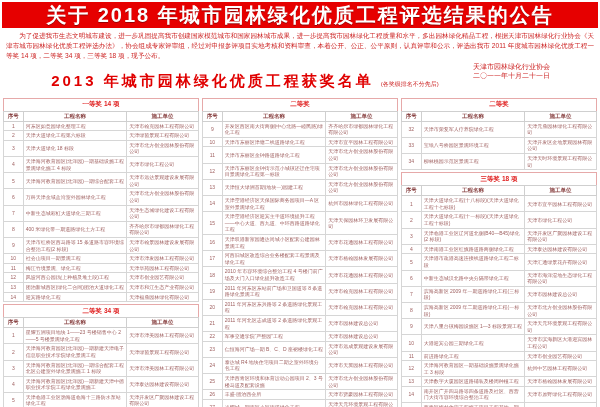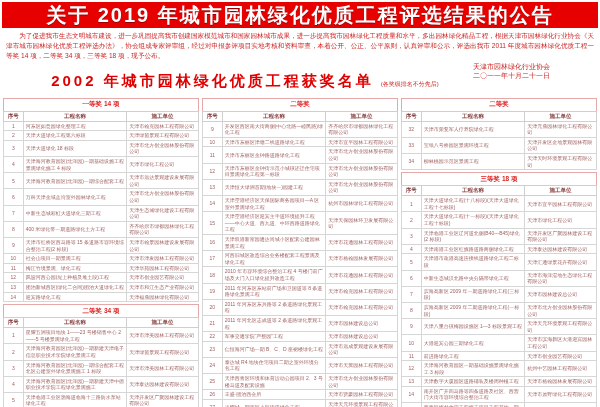--- a/index.html
+++ b/index.html
@@ -44,27 +44,27 @@
   td.c-no{text-align:center;padding:1px 0;}
   .c-no{width:9%;}
   .c-name{width:54%;}
   .c-unit{width:37%;}
 </style>
 </head>
 <body>
 
 <div class="doc">
 
-  <div class="banner">关于 2019 年城市园林绿化优质工程评选结果的公告</div>
+  <div class="banner">关于 2018 年城市园林绿化优质工程评选结果的公告</div>
 
   <p class="intro">为了促进我市生态文明城市建设，进一步巩固提高我市创建国家模范城市和国家园林城市成果，进一步提高我市园林绿化工程质量和水平，多出园林绿化精品工程，根据天津市园林绿化行业协会《天津市城市园林绿化优质工程评选办法》，协会组成专家评审组，经过对申报参评项目实地考核和资料审查，本着公开、公正、公平原则，认真评审和公示，评选出我市 2011 年度城市园林绿化优质工程一等奖 14 项，二等奖 34 项，三等奖 18 项，现予公布。</p>
 
   <div class="titlerow">
     <div class="main-title">
-      <span>2002 年城市园林绿化优质工程获奖名单</span>
+      <span>2013 年城市园林绿化优质工程获奖名单</span>
       <span class="title-note">(各奖级排名不分先后)</span>
     </div>
     <div class="sig">
       <div>天津市园林绿化行业协会</div>
       <div>二〇一一年十月二十一日</div>
     </div>
   </div>
 
   <div class="tables">
 

